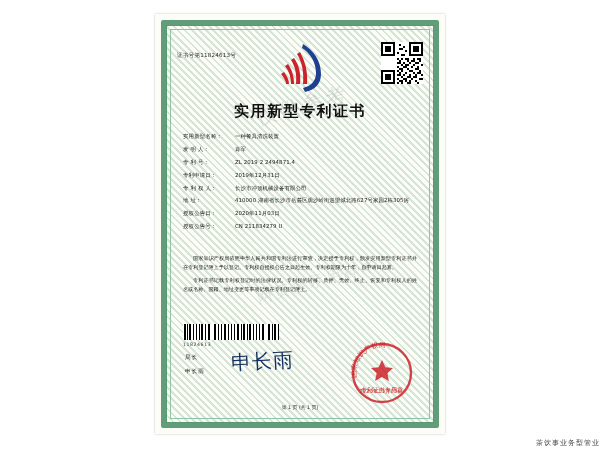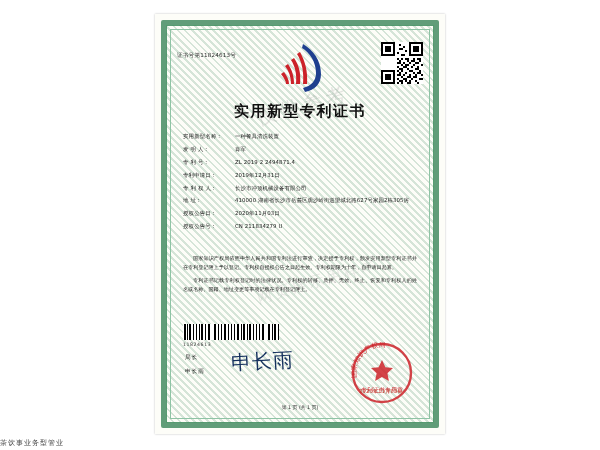--- a/index.html
+++ b/index.html
@@ -252,21 +252,21 @@
     bottom: 6px;
     text-align: center;
     font-size: 4.8px;
     color: #333;
   }
   .site-foot {
     position: absolute;
     left: 0;
     right: 0;
     bottom: 2px;
-    text-align: left;
+    text-align: right;
     font-size: 7px;
     color: #4a4a4a;
     letter-spacing: 1px;
   }
 </style>
 </head>
 <body>
 
 <div id="page">
 

